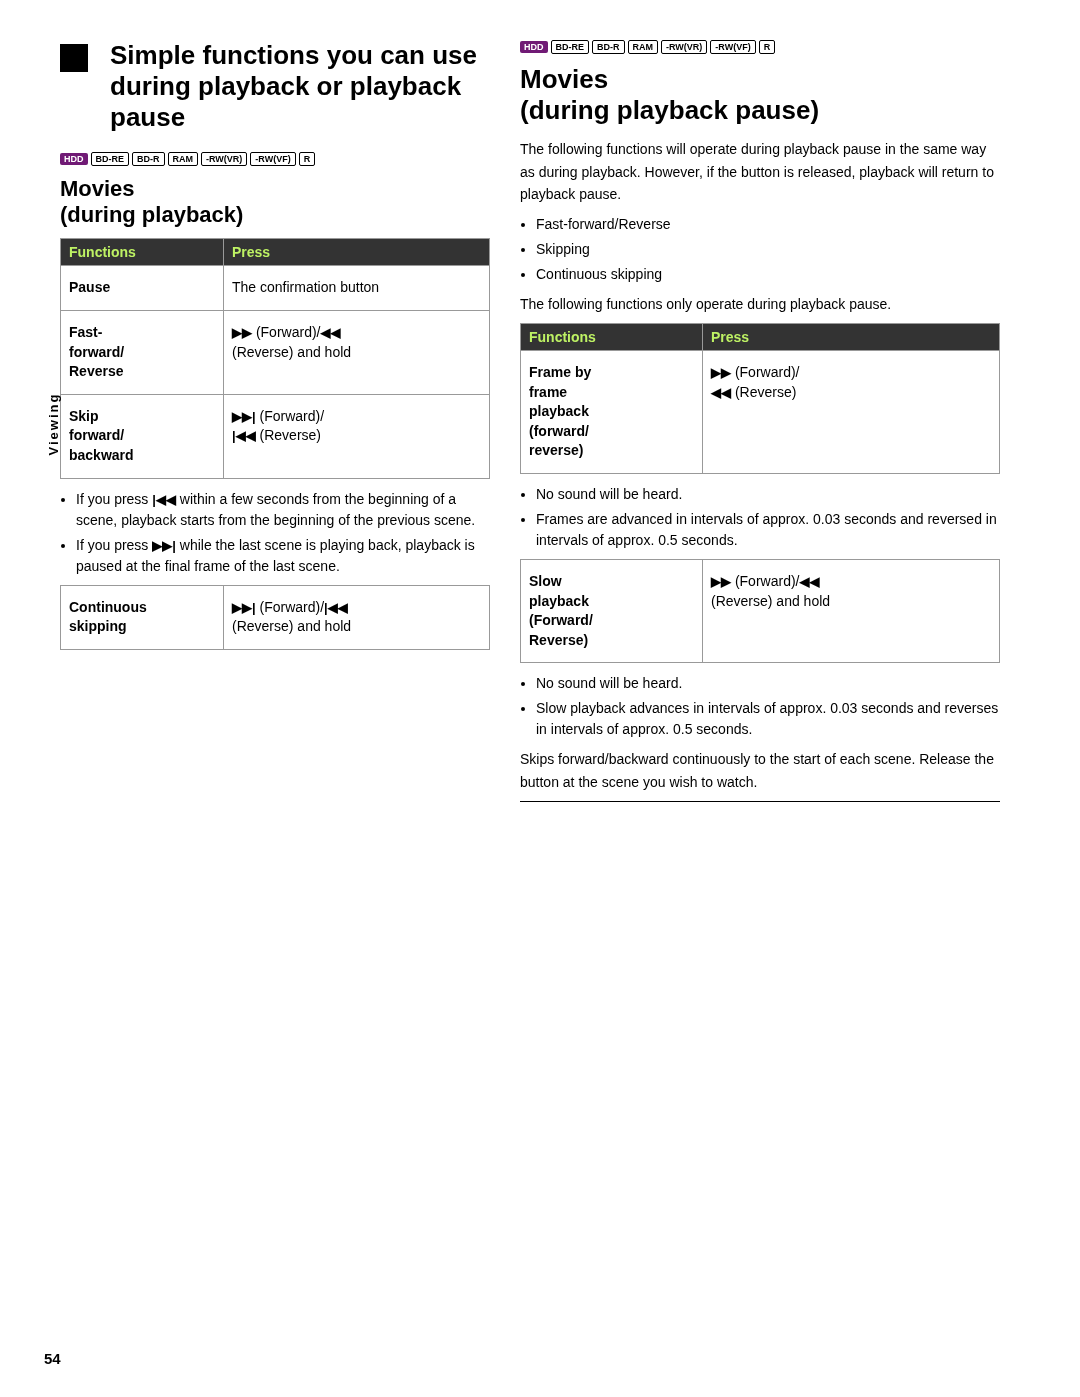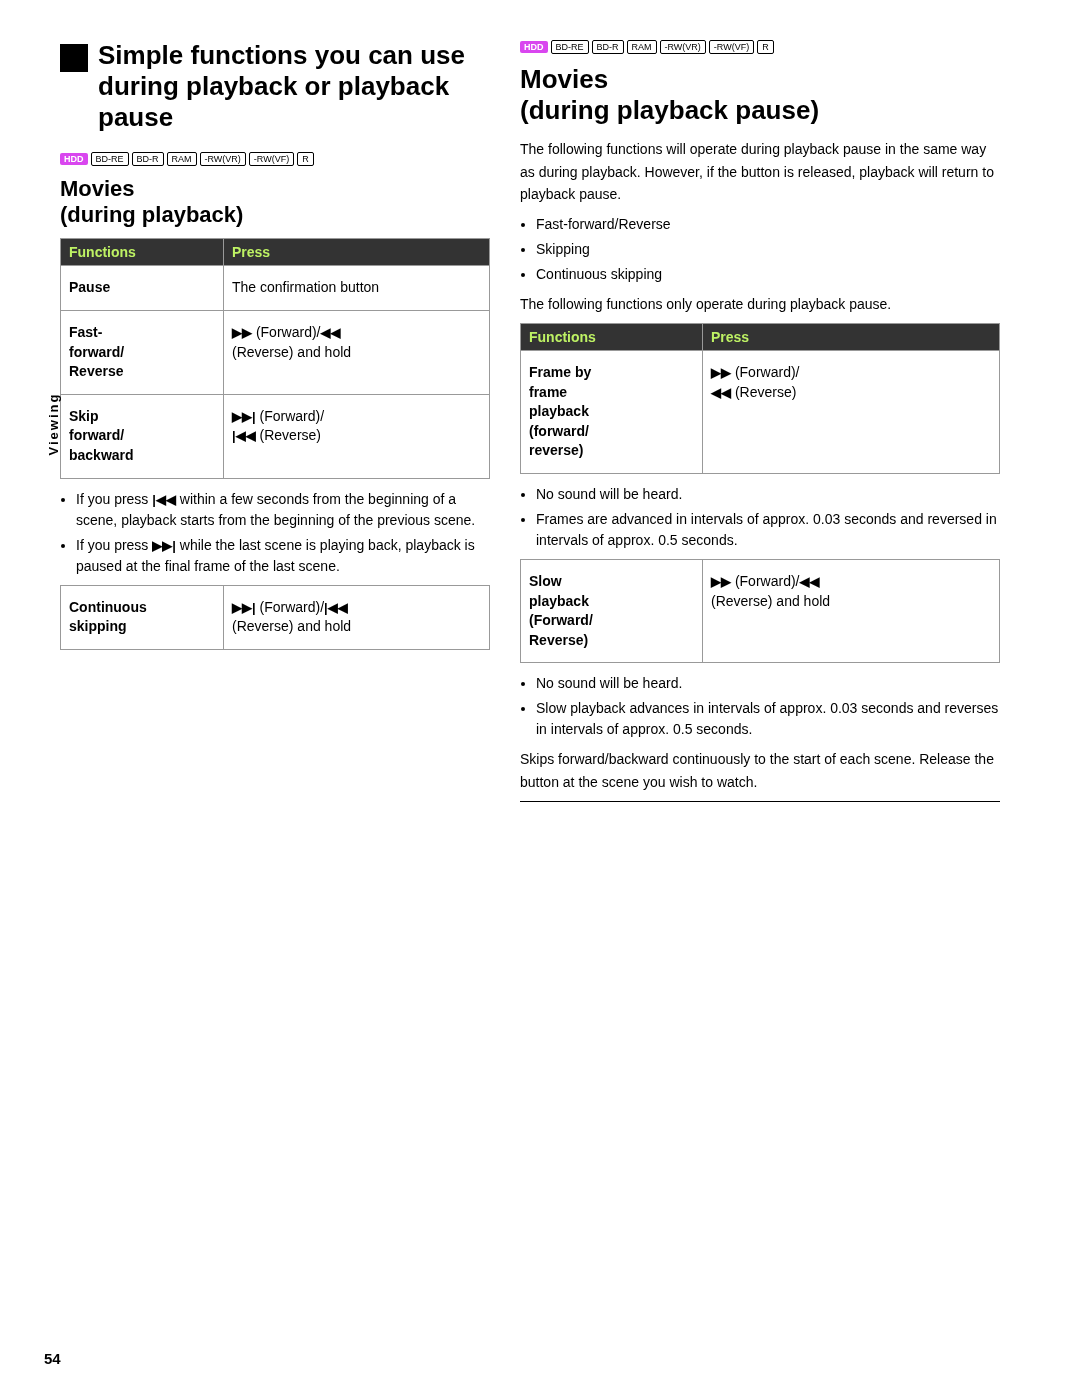--- a/index.html
+++ b/index.html
@@ -52,33 +52,33 @@
       margin-bottom: 8px;
     }
     .badge-row {
       display: flex;
       flex-wrap: wrap;
       gap: 3px;
       margin-bottom: 10px;
       align-items: center;
     }
     .badge {
-      background: #d946ef;
+      background: #701a75;
       color: #fff;
       font-size: 9px;
       font-weight: bold;
       padding: 1px 4px;
       border-radius: 2px;
       white-space: nowrap;
     }
     .badge-outline {
       background: #fff;
       color: #000;
       font-size: 9px;
-      font-weight: normal;
+      font-weight: bold;
       padding: 1px 4px;
       border: 1.5px solid #000;
       border-radius: 2px;
       white-space: nowrap;
       text-align: center;
     }
     table.func-table {
       width: 100%;
       border-collapse: collapse;
       margin-bottom: 10px;
@@ -149,21 +149,21 @@
 <body>
 
 <div class="page-container">
 
   <span class="viewing-label">Viewing</span>
 
   <div class="left-column">
 
     <div class="section-title-block">
       <div class="black-square"></div>
-      <div class="section-title" style="white-space:pre-line;">Simple functions you can use during playback or playback pause</div>
+      <div class="section-title" style="white-space:pre-line;margin-left:12px;">Simple functions you can use during playback or playback pause</div>
     </div>
 
     <div class="badge-row">
       <span class="badge">HDD</span>
       <span class="badge-outline">BD-RE</span>
       <span class="badge-outline">BD-R</span>
       <span class="badge-outline">RAM</span>
       <span class="badge-outline">-RW(VR)</span>
       <span class="badge-outline">-RW(VF)</span>
       <span class="badge-outline">R</span>

